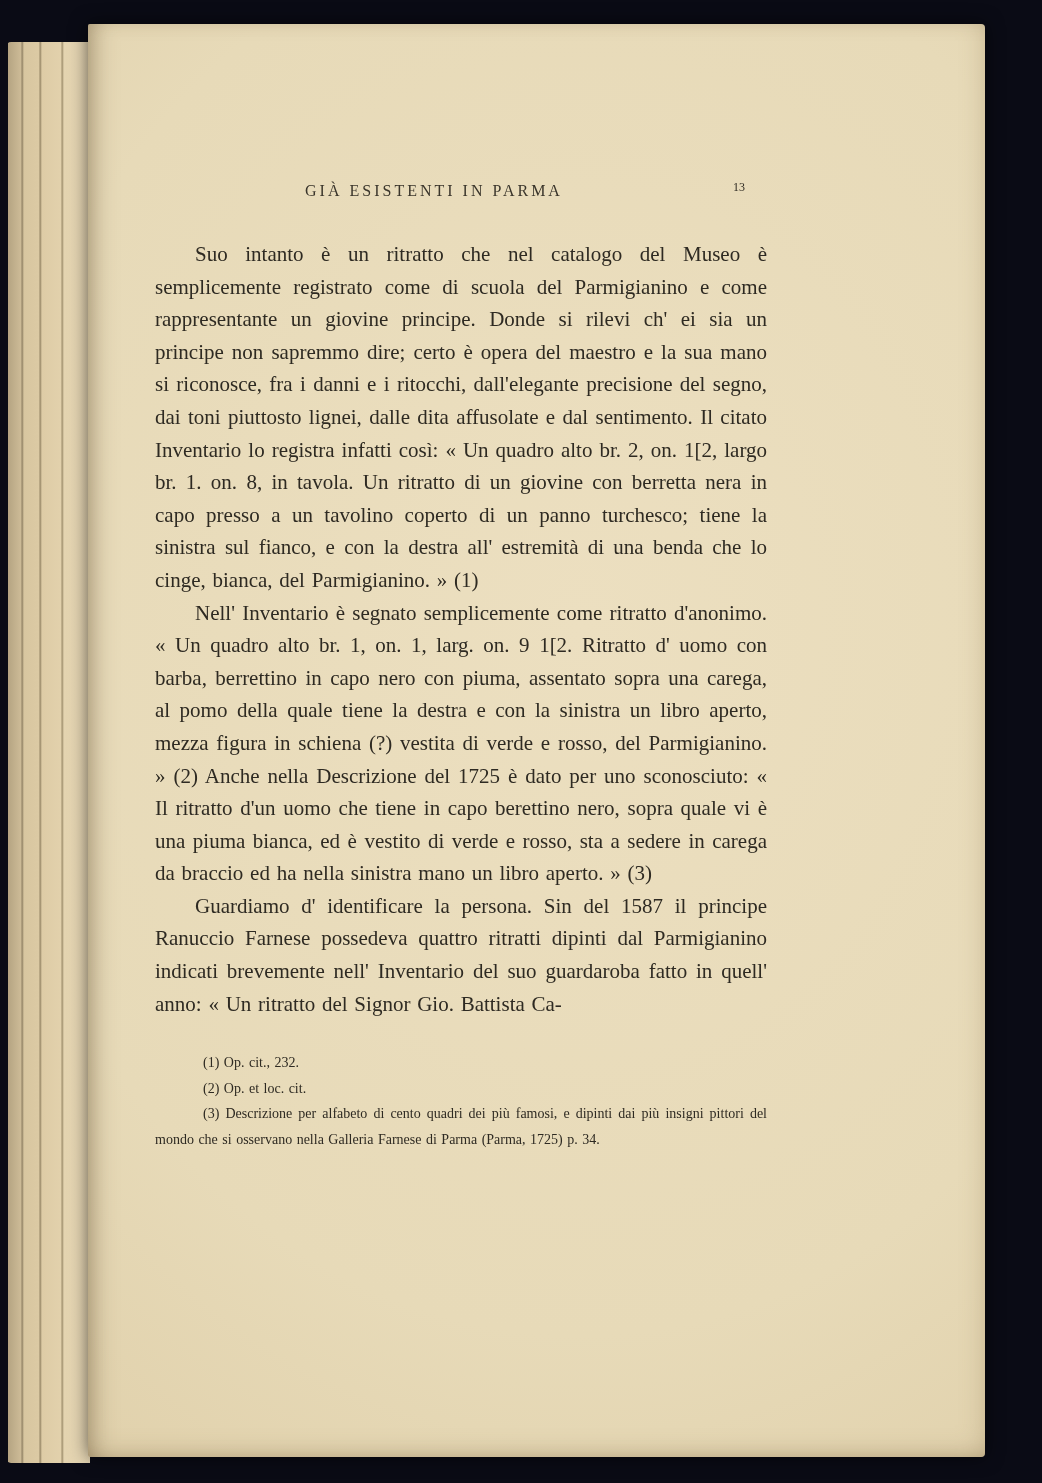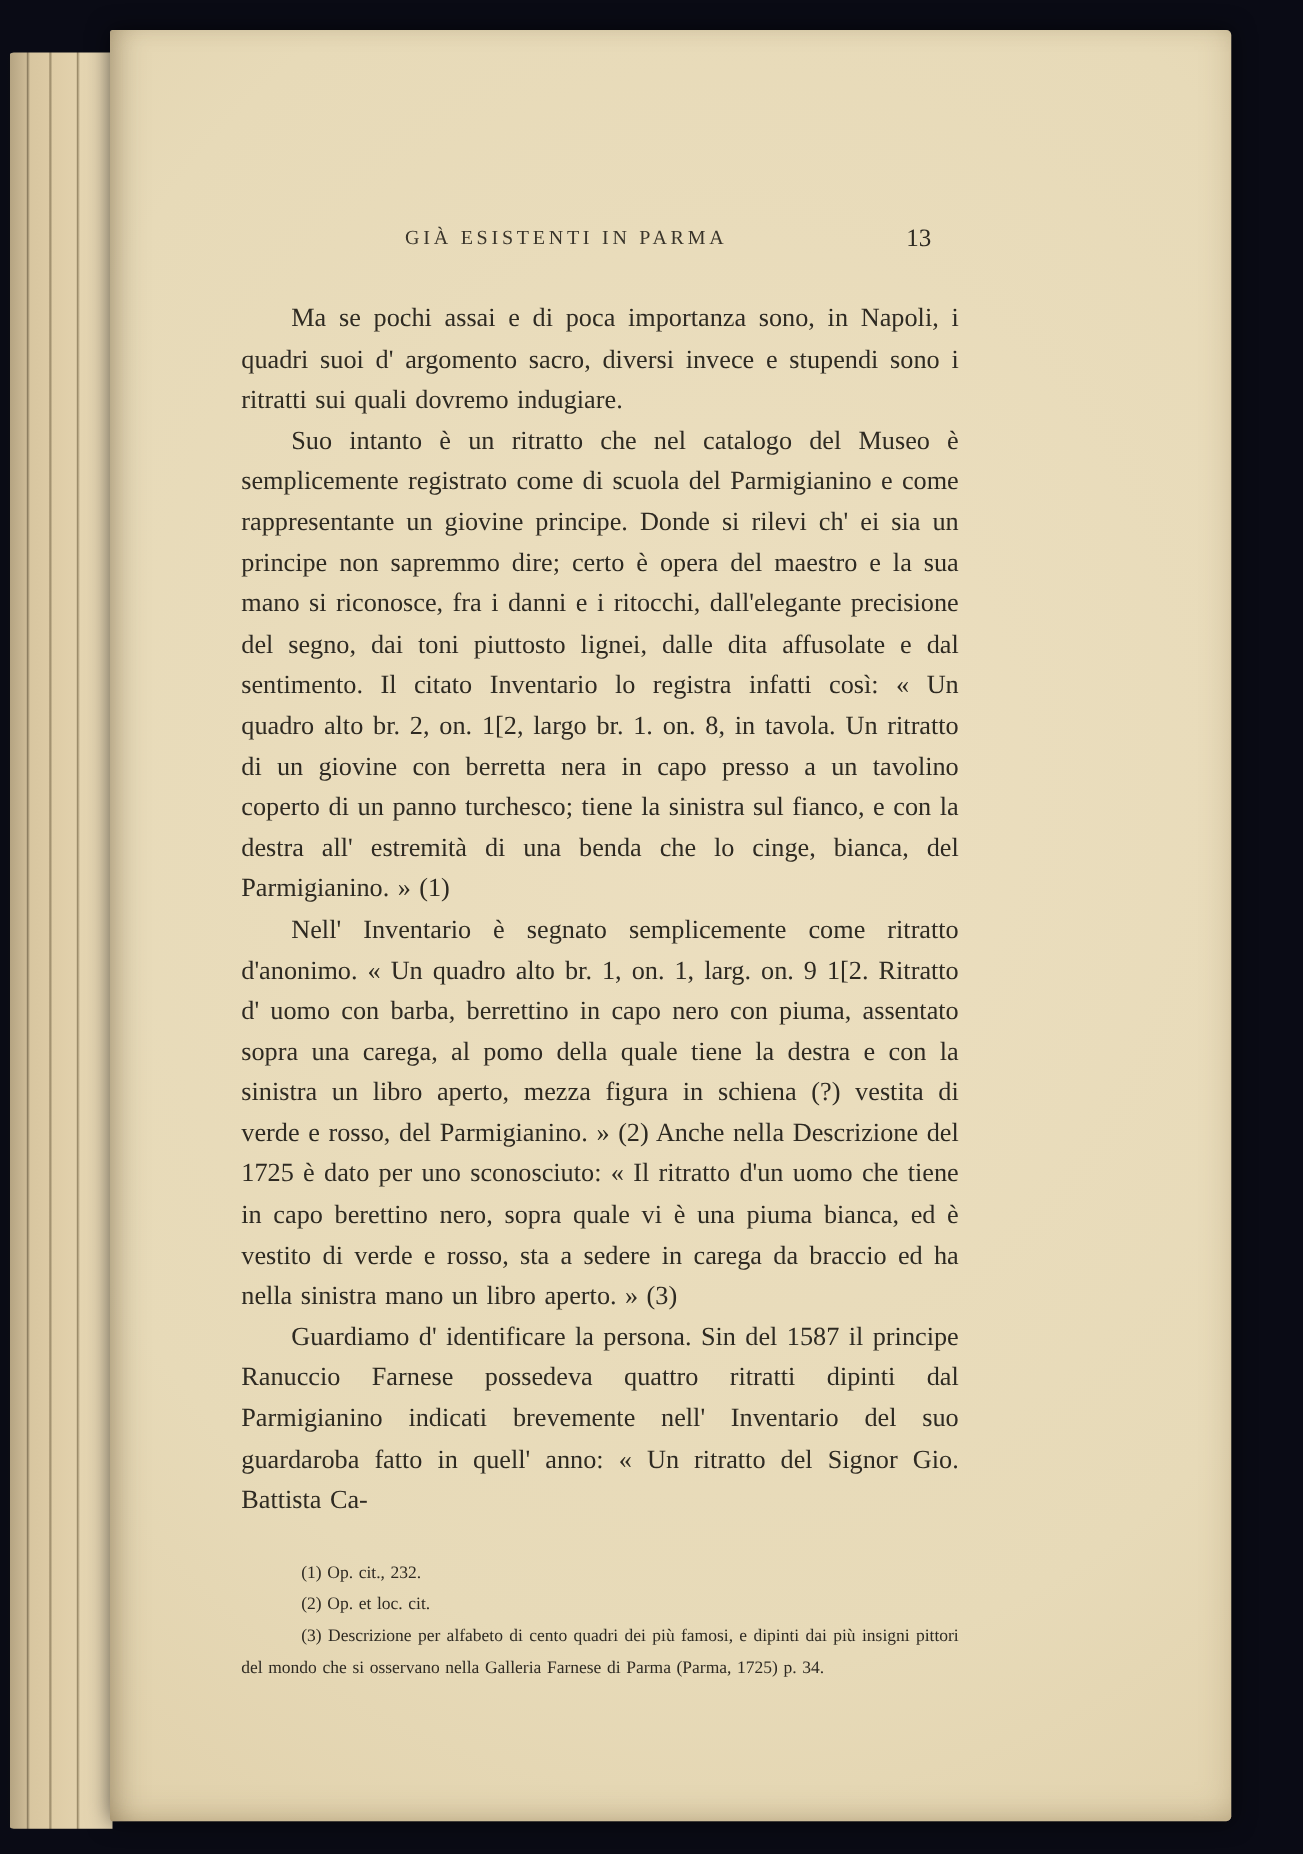--- a/index.html
+++ b/index.html
@@ -26,21 +26,21 @@
       #9c8c6a 56px, #e4d4b0 58px,
       #e6d6b4 84px);
   }
 
   
   .page {
     position: absolute;
     left: 88px; top: 24px;
     width: 897px; height: 1433px;
     box-sizing: border-box;
-    padding: 158px 218px 0 105px;
+    padding: 158px 218px 0 67px;
     background: radial-gradient(120% 90% at 55% 42%, #ecdfc0 0%, #e7dab8 55%, #dbc9a1 100%);
     box-shadow:
       inset 16px 0 26px -14px rgba(90, 70, 40, .5),
       inset -6px -8px 30px -12px rgba(120, 95, 55, .4),
       0 0 18px rgba(0,0,0,.6);
     border-radius: 2px 4px 4px 2px;
     color: #2e2a22;
   }
 
   .page-header {
@@ -53,21 +53,21 @@
     left: 0; right: 54px;
     text-align: center;
     font-size: 16px;
     letter-spacing: 3px;
     color: #3a352b;
     white-space: nowrap;
   }
   .page-number {
     position: absolute;
     right: 22px; top: -2px;
-    font-size: 20px;
+    font-size: 12px;
     color: #2e2a22;
   }
 
   .page-body {
     font-size: 21px;
     line-height: 32.6px;
     text-align: justify;
     word-spacing: 1.5px;
   }
   .page-body p.para {
@@ -93,21 +93,20 @@
 <body>
 
 <div class="scene">
   <div class="page-edges"></div>
   <div class="page">
     <header class="page-header">
       <span class="running-title">GIÀ ESISTENTI IN PARMA</span>
       <span class="page-number">13</span>
     </header>
     <main class="page-body">
-        <p class="para"><span>Ma se pochi assai e di poca importanza sono, in Napoli, i quadri suoi d' argomento sacro, diversi invece e stupendi sono i ritratti sui quali dovremo indugiare.</span></p>
         <p class="para"><span>Suo intanto è un ritratto che nel catalogo del Museo è semplicemente registrato come di </span><span class="it">scuola del Parmigianino</span><span> e come rappresentante un </span><span class="it">giovine principe</span><span>. Donde si rilevi ch' ei sia un </span><span class="it">principe</span><span> non sapremmo dire; certo è opera del maestro e la sua mano si riconosce, fra i danni e i ritocchi, dall'elegante precisione del segno, dai toni piuttosto lignei, dalle dita affusolate e dal sentimento. Il citato </span><span class="it">Inventario</span><span> lo registra infatti così: « Un quadro alto br. 2, on. 1[2, largo br. 1. on. 8, in tavola. Un ritratto di un giovine con berretta nera in capo presso a un tavolino coperto di un panno turchesco; tiene la sinistra sul fianco, e con la destra all' estremità di una benda che lo cinge, bianca, del </span><span class="it">Parmigianino</span><span>. » (1)</span></p>
         <p class="para"><span>Nell' </span><span class="it">Inventario</span><span> è segnato semplicemente come ritratto d'anonimo. « Un quadro alto br. 1, on. 1, larg. on. 9 1[2. Ritratto d' uomo con barba, berrettino in capo nero con piuma, assentato sopra una carega, al pomo della quale tiene la destra e con la sinistra un libro aperto, mezza figura in schiena (?) vestita di verde e rosso, del </span><span class="it">Parmigianino</span><span>. » (2) Anche nella </span><span class="it">Descrizione</span><span> del 1725 è dato per uno sconosciuto: « Il ritratto d'un uomo che tiene in capo berettino nero, sopra quale vi è una piuma bianca, ed è vestito di verde e rosso, sta a sedere in carega da braccio ed ha nella sinistra mano un libro aperto. » (3)</span></p>
         <p class="para"><span>Guardiamo d' identificare la persona. Sin del 1587 il principe Ranuccio Farnese possedeva quattro ritratti dipinti dal Parmigianino indicati brevemente nell' Inventario del suo guardaroba fatto in quell' anno: « Un ritratto del Signor Gio. Battista Ca-</span></p>
       </main>
     <section class="footnotes">
         <p class="footnote"><span>(1) </span><span class="it">Op. cit.</span><span>, 232.</span></p>
         <p class="footnote"><span>(2) </span><span class="it">Op. et loc. cit.</span></p>
         <p class="footnote"><span>(3) </span><span class="it">Descrizione per alfabeto di cento quadri dei più famosi, e dipinti dai più insigni pittori del mondo che si osservano nella Galleria Farnese di Parma</span><span> (Parma, 1725) p. 34.</span></p>
       </section>
   </div>

